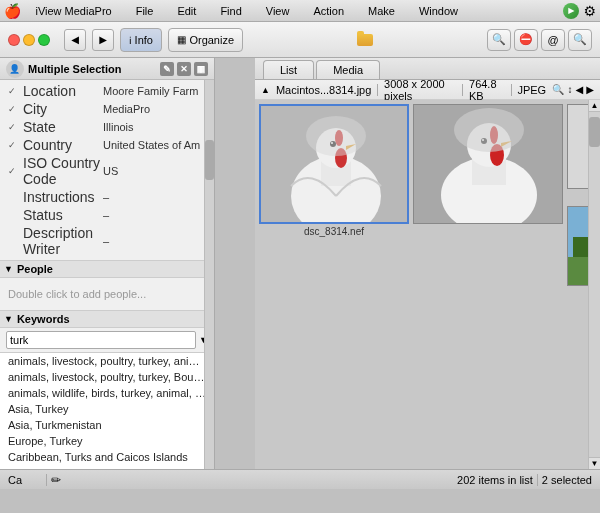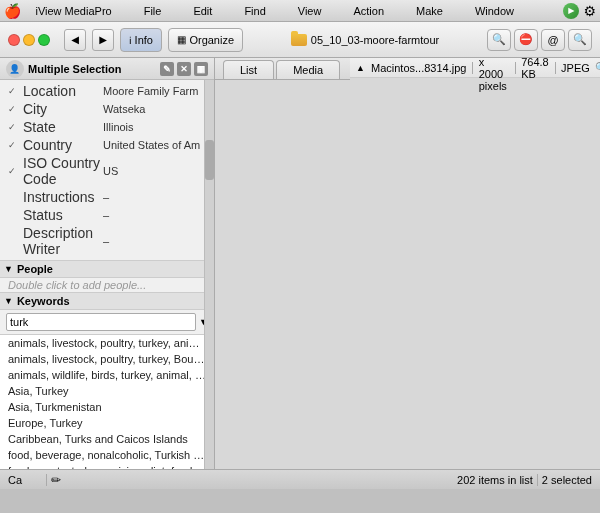--- a/index.html
+++ b/index.html
@@ -16,21 +16,21 @@
     .menubar {
       height: 22px;
       background: linear-gradient(to bottom, #e8e8e8, #d0d0d0);
       display: flex;
       align-items: center;
       padding: 0 4px;
       border-bottom: 1px solid #aaa;
     }
     .menubar-items {
       display: flex;
-      gap: 16px;
+      gap: 8px;
     }
     .menubar-item {
       padding: 2px 8px;
       font-size: 11px;
       font-weight: 500;
       color: #000;
       cursor: pointer;
       border-radius: 3px;
     }
 
@@ -158,24 +158,23 @@
       font-size: 11px;
       font-weight: 600;
       cursor: pointer;
     }
     .section-arrow {
       margin-right: 4px;
       font-size: 9px;
     }
 
     .people-placeholder {
-      padding: 1px 8px;
+      padding: 10px 8px;
       color: #999;
       font-size: 11px;
-      font-style: italic;
     }
 
     
     .keywords-input-container {
       padding: 3px 6px;
       display: flex;
       align-items: center;
     }
     .keywords-input {
       width: 100%;
@@ -200,23 +199,24 @@
       cursor: pointer;
       white-space: nowrap;
       overflow: hidden;
       text-overflow: ellipsis;
     }
 
     
     .right-panel {
       flex: 1;
       display: flex;
-      flex-direction: row;
+      flex-direction: column;
       background: #d8d8d8;
       overflow: hidden;
+      margin-left: 40px;
     }
 
     
     .tab-bar {
       height: 22px;
       background: linear-gradient(to bottom, #e8e8e8, #d8d8d8);
       border-bottom: 1px solid #aaa;
       display: flex;
       align-items: flex-end;
       padding: 0 8px;
@@ -344,21 +344,20 @@
   <div class="toolbar-btn active">
     <span style="font-size:10px;">ℹ</span>
     <span>Info</span>
   </div>
   <div class="toolbar-btn">
     <span style="font-size:10px;">▦</span>
     <span>Organize</span>
   </div>
   <div class="file-path-title">
     <div class="folder-icon-sm"></div>
-    <span>05_10_03-moore-farmtour</span>
   </div>
   <div style="display:flex;gap:3px;margin-left:auto;align-items:center;">
     <div style="width:24px;height:22px;background:linear-gradient(to bottom,#f9f9f9,#e0e0e0);border:1px solid #aaa;border-radius:4px;display:flex;align-items:center;justify-content:center;font-size:11px;">🔍</div>
     <div style="width:24px;height:22px;background:linear-gradient(to bottom,#f9f9f9,#e0e0e0);border:1px solid #aaa;border-radius:4px;display:flex;align-items:center;justify-content:center;font-size:11px;">⛔</div>
     <div style="width:24px;height:22px;background:linear-gradient(to bottom,#f9f9f9,#e0e0e0);border:1px solid #aaa;border-radius:4px;display:flex;align-items:center;justify-content:center;font-size:11px;">@</div>
     <div style="width:24px;height:22px;background:linear-gradient(to bottom,#f9f9f9,#e0e0e0);border:1px solid #aaa;border-radius:4px;display:flex;align-items:center;justify-content:center;font-size:11px;">🔍</div>
   </div>
 </div>
 
 <div class="main-container">
@@ -377,21 +376,21 @@
 
     <div class="metadata-list">
       <div class="meta-row">
         <span class="check">✓</span>
         <span class="meta-label">Location</span>
         <span class="meta-value">Moore Family Farm</span>
       </div>
       <div class="meta-row">
         <span class="check">✓</span>
         <span class="meta-label">City</span>
-        <span class="meta-value">Watseka</span>
+        <span class="meta-value">MediaPro</span>
       </div>
       <div class="meta-row">
         <span class="check">✓</span>
         <span class="meta-label">State</span>
         <span class="meta-value">Illinois</span>
       </div>
       <div class="meta-row">
         <span class="check">✓</span>
         <span class="meta-label">Country</span>
         <span class="meta-value">United States of Am</span>

